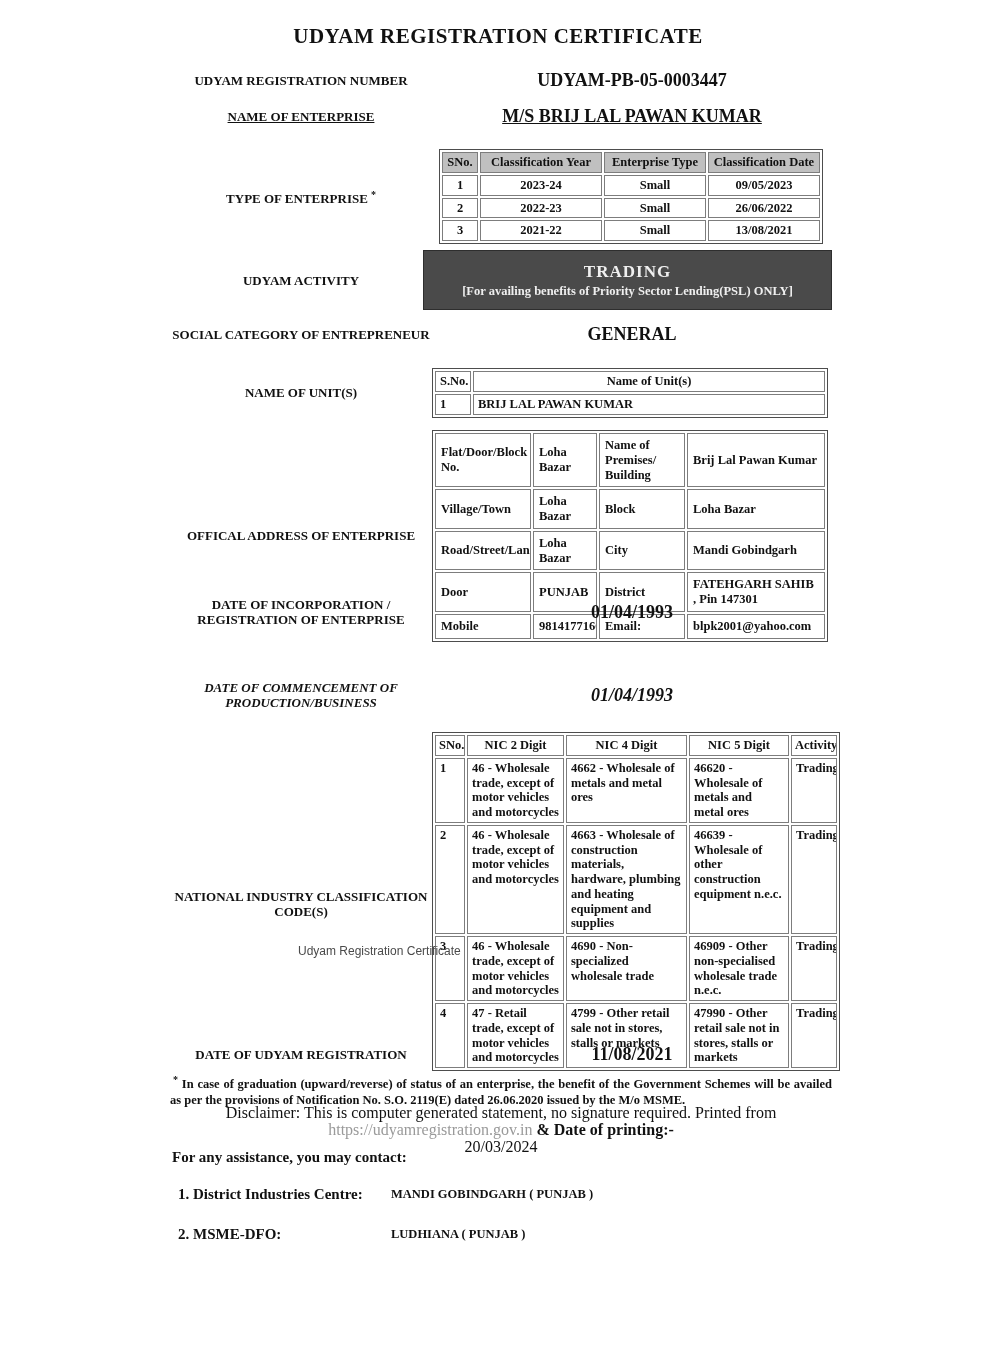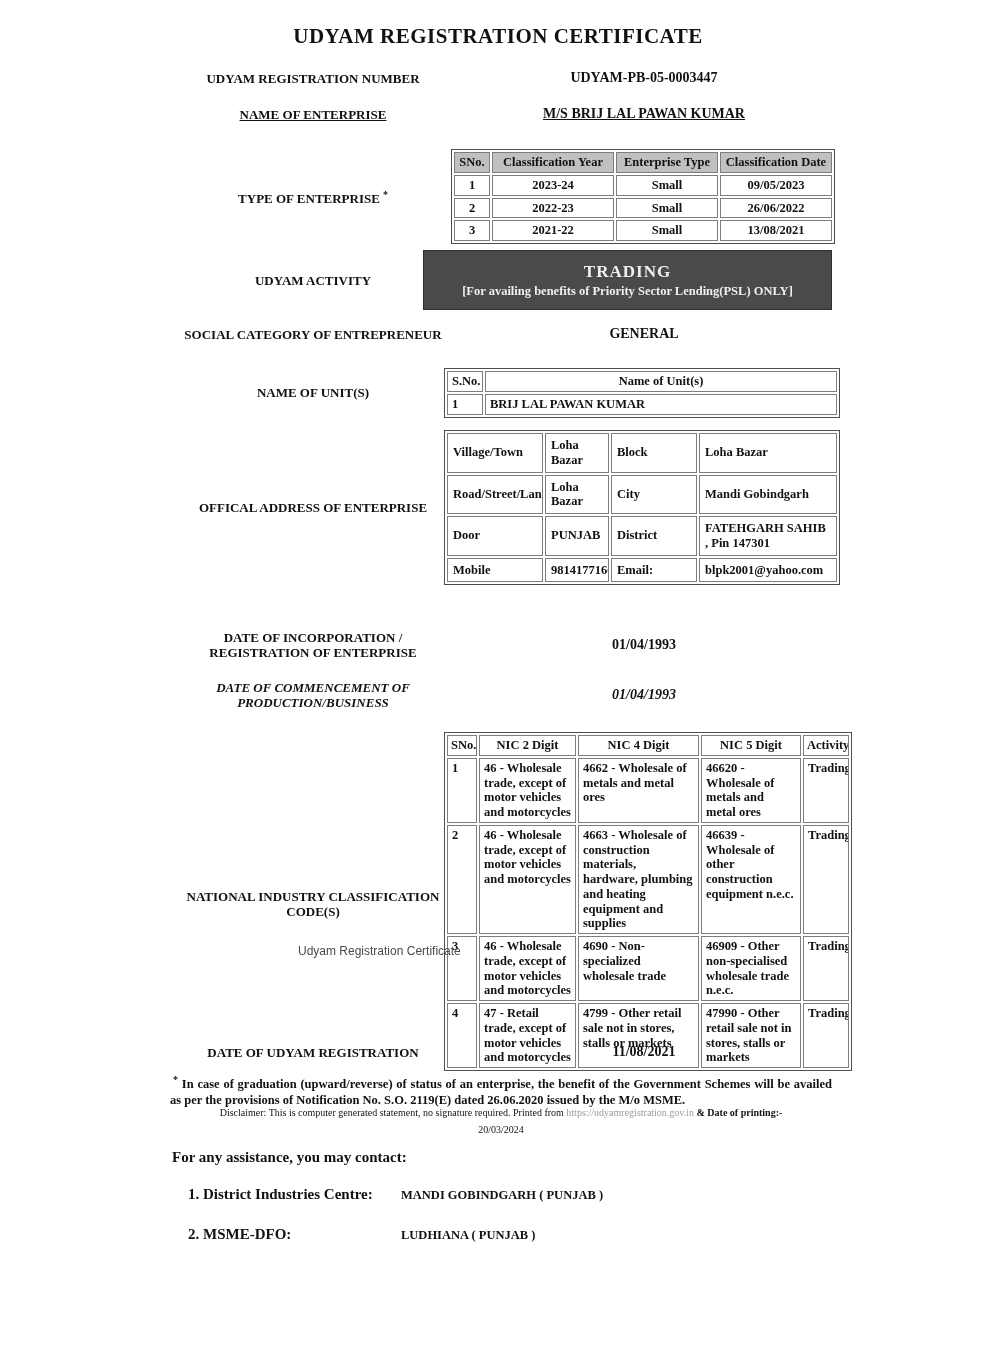--- a/index.html
+++ b/index.html
@@ -2,22 +2,22 @@
 <html style="--box-bg: #4a4a4a; --hdr-bg: #c0c0c0; --url-color: #9a9a9a;"><head>
 <meta charset="utf-8">
 <style>
   html,body{margin:0;padding:0;background:#ffffff;}
   .page{position:relative;width:996px;height:1254px;margin:0 auto;background:#fff;overflow:hidden;
         font-family:"Liberation Serif","DejaVu Serif",serif;color:#111;}
   .doc{position:absolute;left:170px;top:0;width:662px;}
   .page-title{position:absolute;top:24px;left:0;width:996px;text-align:center;
               font-size:21px;font-weight:bold;letter-spacing:.5px;}
   .sec{position:absolute;left:0;width:662px;display:flex;align-items:center;}
-  .lbl{width:262px;text-align:center;font-weight:bold;font-size:13px;line-height:15px;flex:0 0 262px;margin-left:12px;}
-  .val{width:400px;text-align:center;font-weight:bold;font-size:14px;flex:0 0 400px;}
+  .lbl{width:262px;text-align:center;font-weight:bold;font-size:13px;line-height:15px;flex:0 0 262px;}
+  .val{width:400px;text-align:center;font-weight:bold;font-size:18px;flex:0 0 400px;}
   .val-wrap{width:400px;flex:0 0 400px;}
   sup.mark{font-size:10px;vertical-align:super;margin-left:3px;}
 
   table{border-collapse:separate;border-spacing:2px;background:#fff;border:1px solid #4d4d4d;
         font-size:12.5px;font-weight:bold;table-layout:fixed;}
   th,td{border:1px solid #7d7d7d;line-height:1.18;overflow:hidden;}
   .t-class{width:380px;margin-left:7px;text-align:center;}
   .t-class th,.t-class td{padding:2px 2px;text-align:center;}
   .t-class thead th{background:var(--hdr-bg,#c0c0c0);}
   .t-units{width:392px;}
@@ -31,26 +31,26 @@
   .t-nic td{padding:2px 4px;text-align:left;vertical-align:top;}
 
   .activity-box{position:absolute;left:253px;top:0;width:407px;height:58px;
       background:var(--box-bg,#4a4a4a);border:1px solid #2e2e2e;color:#efefef;
       display:flex;flex-direction:column;justify-content:center;text-align:center;}
   .activity-box .big{font-size:17px;font-weight:bold;letter-spacing:1px;}
   .activity-box .small{font-size:12.5px;font-weight:bold;margin-top:2px;}
 
   .footnote{position:absolute;left:0;width:662px;font-size:12.5px;font-weight:bold;
             text-align:justify;line-height:16px;}
-  .disclaimer{position:absolute;left:0;width:662px;font-size:10px;text-align:center;line-height:17px;}
+  .disclaimer{position:absolute;left:0;width:662px;font-size:16px;text-align:center;line-height:17px;}
   .disclaimer .url{color:var(--url-color,#9a9a9a);}
   .disclaimer .suffix{font-weight:bold;}
 
   .assist-head{position:absolute;left:2px;font-size:15px;font-weight:bold;}
-  .contact-row{position:absolute;left:18px;width:660px;display:flex;align-items:flex-end;}
+  .contact-row{position:absolute;left:8px;width:660px;display:flex;align-items:center;}
   .contact-row .c-lbl{flex:0 0 213px;font-size:15px;font-weight:bold;}
   .contact-row .c-val{font-size:12.5px;font-weight:bold;}
 
   .overlay-text{position:absolute;left:298px;top:944px;font-family:"Liberation Sans","DejaVu Sans",sans-serif;
                 font-size:12px;color:#4a4a4a;z-index:5;white-space:nowrap;}
 
   .qr-box{position:absolute;left:379px;top:1263px;border:4px solid #767676;background:#fff;padding:7px;}
   .qr-box svg{display:block;}
 </style>
 </head>
@@ -158,20 +158,26 @@
       <div class="val-wrap">
         <table class="t-addr">
           <colgroup>
               <col style="width:96px">
               <col style="width:64px">
               <col style="width:86px">
               <col style="width:138px">
             </colgroup>
           <tbody>
               <tr>
+                <td>Flat/Door/Block No.</td>
+                <td>Loha Bazar</td>
+                <td>Name of Premises/ Building</td>
+                <td>Brij Lal Pawan Kumar</td>
+              </tr>
+              <tr>
                 <td>Village/Town</td>
                 <td>Loha Bazar</td>
                 <td>Block</td>
                 <td>Loha Bazar</td>
               </tr>
               <tr>
                 <td>Road/Street/Lane</td>
                 <td>Loha Bazar</td>
                 <td>City</td>
                 <td>Mandi Gobindgarh</td>
@@ -186,21 +192,21 @@
                 <td>Mobile</td>
                 <td>9814177166</td>
                 <td>Email:</td>
                 <td>blpk2001@yahoo.com</td>
               </tr>
             </tbody>
         </table>
       </div>
     </div>
 
-    <div class="sec" style="top:628px;min-height:34px;">
+    <div class="sec" style="top:595px;min-height:34px;">
       <div class="lbl">DATE OF INCORPORATION / REGISTRATION OF ENTERPRISE</div>
       <div class="val">01/04/1993</div>
     </div>
 
     <div class="sec" style="top:678px;min-height:34px;font-style:italic;">
       <div class="lbl">DATE OF COMMENCEMENT OF PRODUCTION/BUSINESS</div>
       <div class="val">01/04/1993</div>
     </div>
 
     <div class="sec" style="top:732px;align-items:center;">

